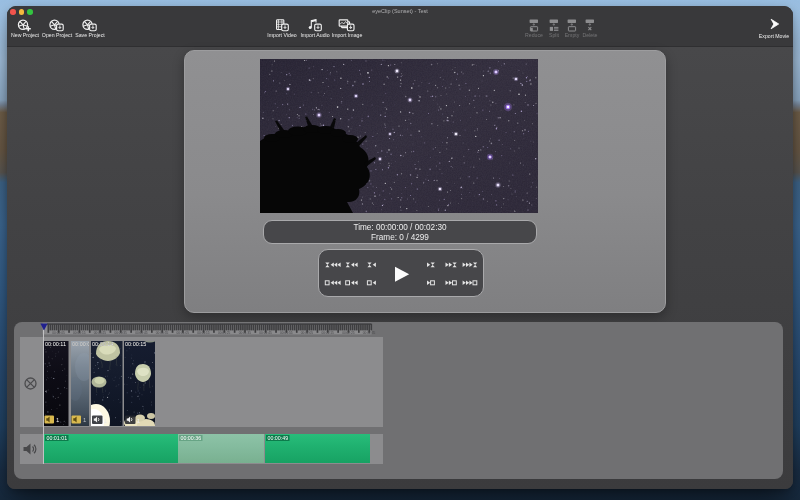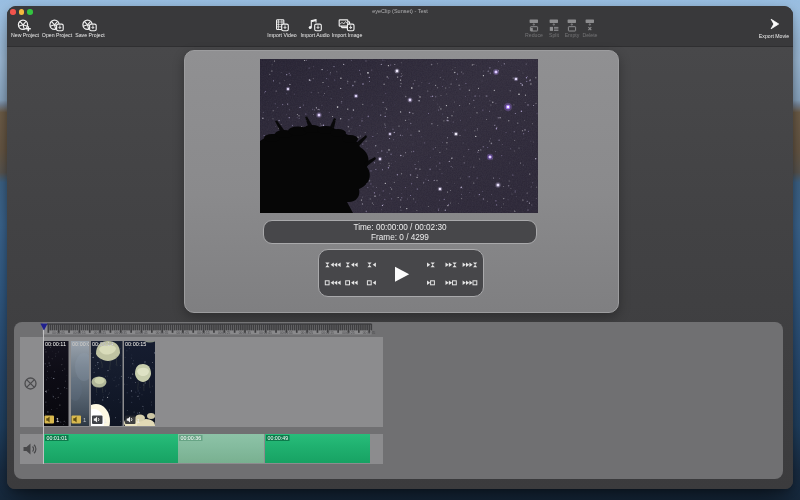--- a/index.html
+++ b/index.html
@@ -131,21 +131,21 @@
     <div class="tbitem" style="left:727.5px;top:11px;">
       <svg width="11" height="14" viewBox="0 0 11 14">
         <path d="M2.1,2.2 L9.7,7 L2.1,11.8 L4.8,7 Z" fill="#fcfcfc" stroke="#fcfcfc" stroke-width="0.8" stroke-linejoin="round"></path>
       </svg>
       <div class="tblabel" style="margin-top:2px;">Export Movie</div>
     </div>
   </div>
 
   <div class="abs" style="left:0;top:40px;width:100%;height:443px;background:linear-gradient(180deg,#48484a 0%,#424244 40%,#3b3b3d 100%);border-top:1px solid #2f2f31;">
 
-    <div class="abs" style="left:177.5px;top:3px;width:433px;height:261px;background:linear-gradient(180deg,#909092 0%,#8a8a8c 55%,#7f7f81 100%);border:1px solid #9c9c9e;border-radius:10px;box-shadow:0 4px 12px rgba(0,0,0,0.3);">
+    <div class="abs" style="left:177.5px;top:3px;width:433px;height:261px;background:linear-gradient(180deg,#909092 0%,#8a8a8c 55%,#7f7f81 100%);border:1px solid #9c9c9e;border-radius:10px;box-shadow:0 4px 12px rgba(0,0,0,0.3);padding-left:47px;">
 
       <svg class="abs" style="left:75px;top:7.5px;" width="278" height="154" viewBox="0 0 278 154">
         <defs>
           <linearGradient id="sky" x1="0" y1="0" x2="1" y2="0.8">
             <stop offset="0" stop-color="#242030"></stop>
             <stop offset="0.55" stop-color="#2f2a3a"></stop>
             <stop offset="1" stop-color="#2a2535"></stop>
           </linearGradient>
         </defs>
         <filter id="grain">

